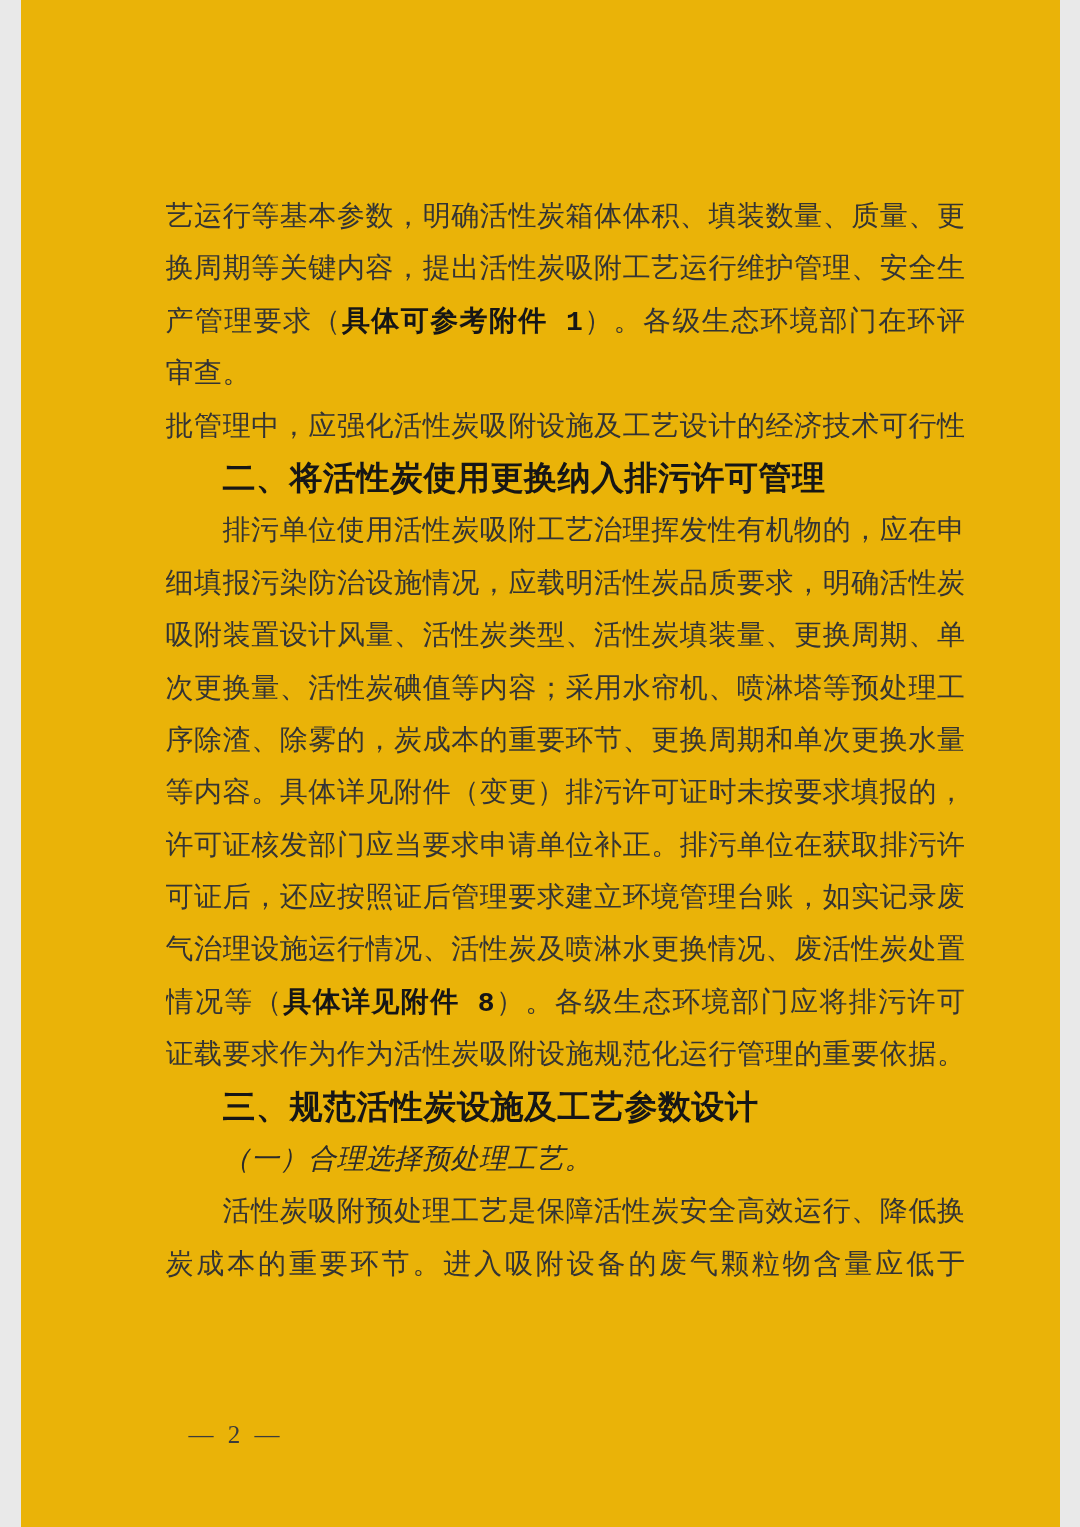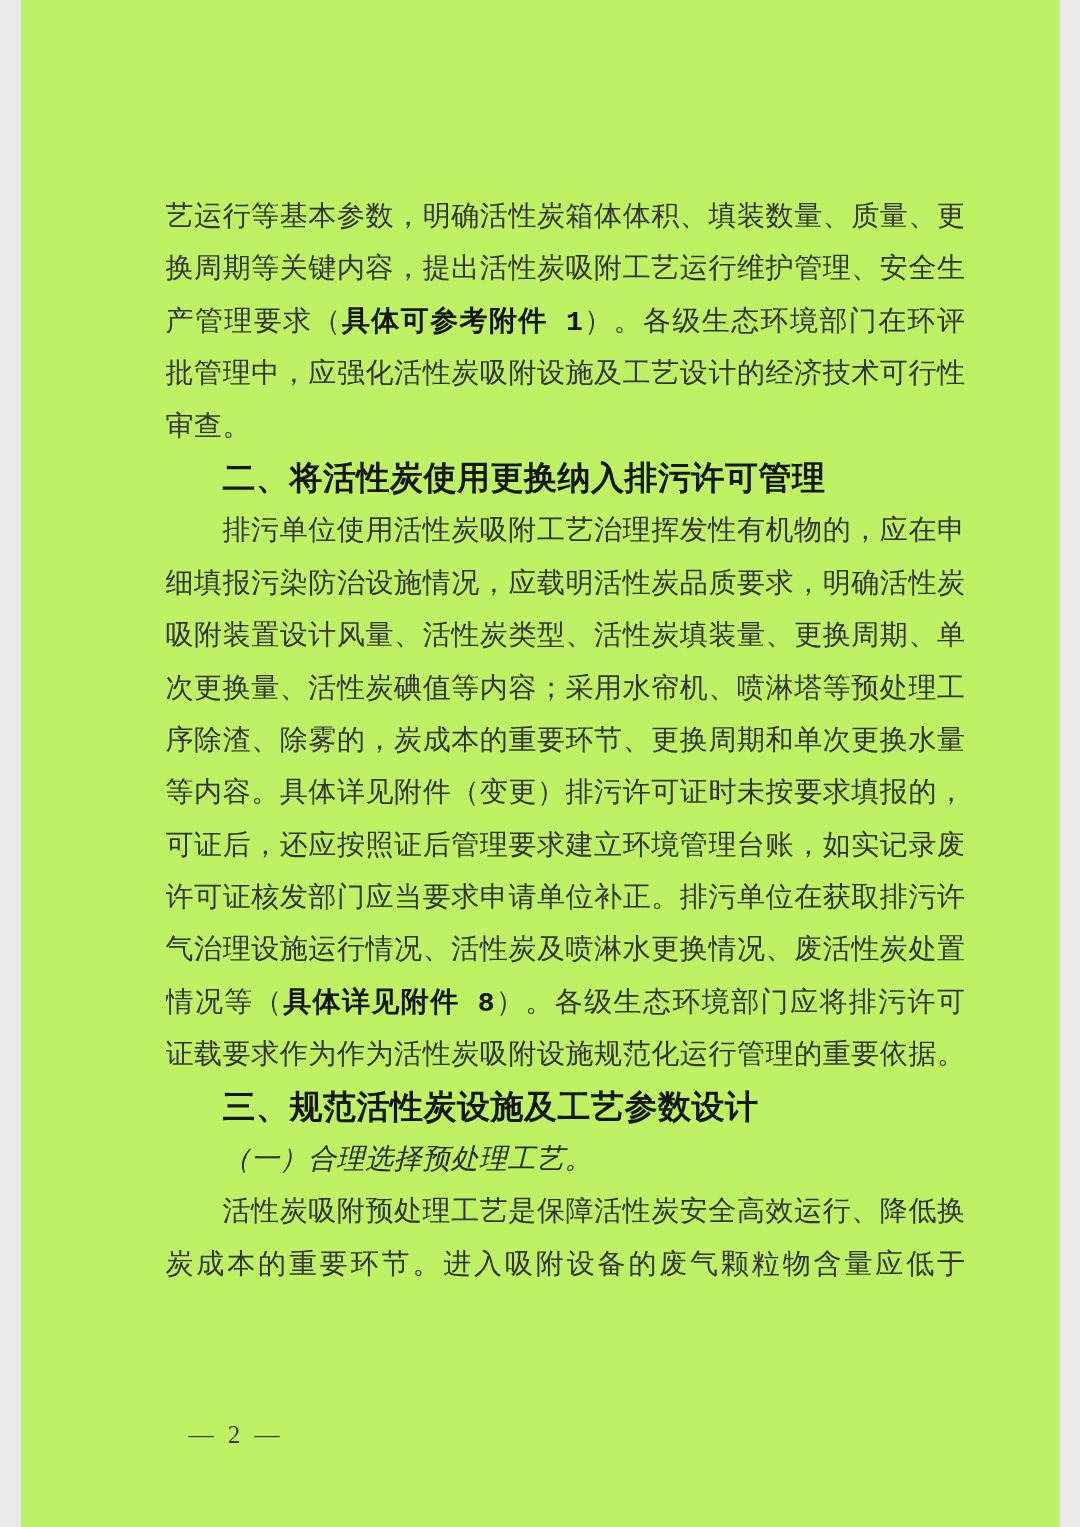--- a/index.html
+++ b/index.html
@@ -5,21 +5,21 @@
   html, body {
     margin: 0;
     padding: 0;
     background: #e9e9e9;
   }
   .page {
     position: relative;
     width: 1039px;
     height: 1527px;
     margin: 0 auto;
-    background: #bef264;
+    background: #eab308;
     overflow: hidden;
     font-family: "Liberation Serif", serif;
   }
   .doc-body {
     position: absolute;
     left: 145px;
     top: 190px;
     width: 800px;
   }
   .line {
@@ -69,31 +69,31 @@
   }
 </style>
 </head>
 <body>
 
 <div class="page">
   <main class="doc-body" id="doc-body">
       <div class="line body justify"><span class="seg">艺运行等基本参数，明确活性炭箱体体积、填装数量、质量、更</span></div>
       <div class="line body justify"><span class="seg">换周期等关键内容，提出活性炭吸附工艺运行维护管理、安全生</span></div>
       <div class="line body justify"><span class="seg">产管理要求（</span><span class="seg bold">具体可参考附件 1</span><span class="seg">）。各级生态环境部门在环评审</span></div>
+      <div class="line body"><span class="seg">审查。</span></div>
       <div class="line body justify"><span class="seg">批管理中，应强化活性炭吸附设施及工艺设计的经济技术可行性</span></div>
-      <div class="line body"><span class="seg">审查。</span></div>
       <div class="line heading indent"><span class="seg bold">二、将活性炭使用更换纳入排污许可管理</span></div>
       <div class="line body indent justify"><span class="seg">排污单位使用活性炭吸附工艺治理挥发性有机物的，应在申</span></div>
       <div class="line body justify"><span class="seg">细填报污染防治设施情况，应载明活性炭品质要求，明确活性炭</span></div>
       <div class="line body justify"><span class="seg">吸附装置设计风量、活性炭类型、活性炭填装量、更换周期、单</span></div>
       <div class="line body justify"><span class="seg">次更换量、活性炭碘值等内容；采用水帘机、喷淋塔等预处理工</span></div>
       <div class="line body justify"><span class="seg">序除渣、除雾的，炭成本的重要环节、更换周期和单次更换水量</span></div>
       <div class="line body justify"><span class="seg">等内容。具体详见附件（变更）排污许可证时未按要求填报的，</span></div>
+      <div class="line body justify"><span class="seg">许可证核发部门应当要求申请单位补正。排污单位在获取排污许</span></div>
       <div class="line body justify"><span class="seg">可证后，还应按照证后管理要求建立环境管理台账，如实记录废</span></div>
-      <div class="line body justify"><span class="seg">许可证核发部门应当要求申请单位补正。排污单位在获取排污许</span></div>
       <div class="line body justify"><span class="seg">气治理设施运行情况、活性炭及喷淋水更换情况、废活性炭处置</span></div>
       <div class="line body justify"><span class="seg">情况等（</span><span class="seg bold">具体详见附件 8</span><span class="seg">）。各级生态环境部门应将排污许可证</span></div>
       <div class="line body justify"><span class="seg">证载要求作为作为活性炭吸附设施规范化运行管理的重要依据。</span></div>
       <div class="line heading indent"><span class="seg bold">三、规范活性炭设施及工艺参数设计</span></div>
       <div class="line subheading indent"><span class="seg">（一）合理选择预处理工艺。</span></div>
       <div class="line body indent justify"><span class="seg">活性炭吸附预处理工艺是保障活性炭安全高效运行、降低换</span></div>
       <div class="line body justify"><span class="seg">炭成本的重要环节。进入吸附设备的废气颗粒物含量应低于</span></div>
     </main>
   <footer class="footer">
     <span class="page-num">— 2 —</span>

